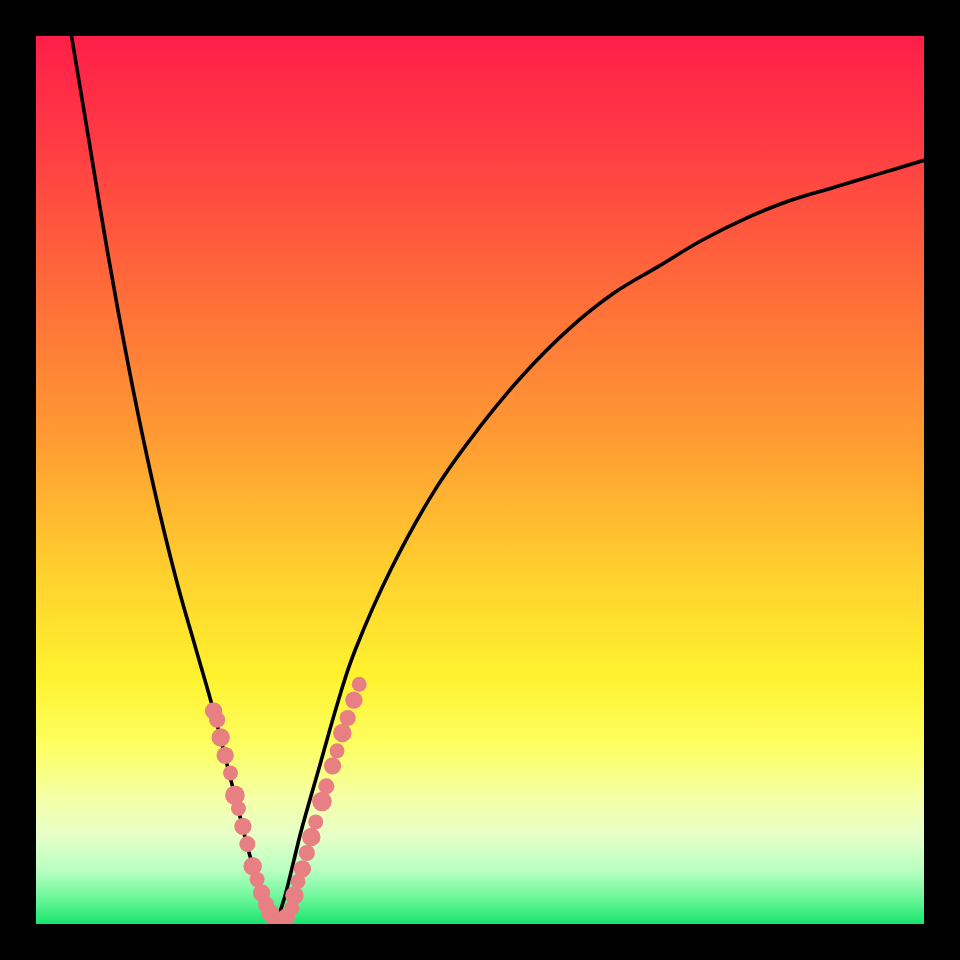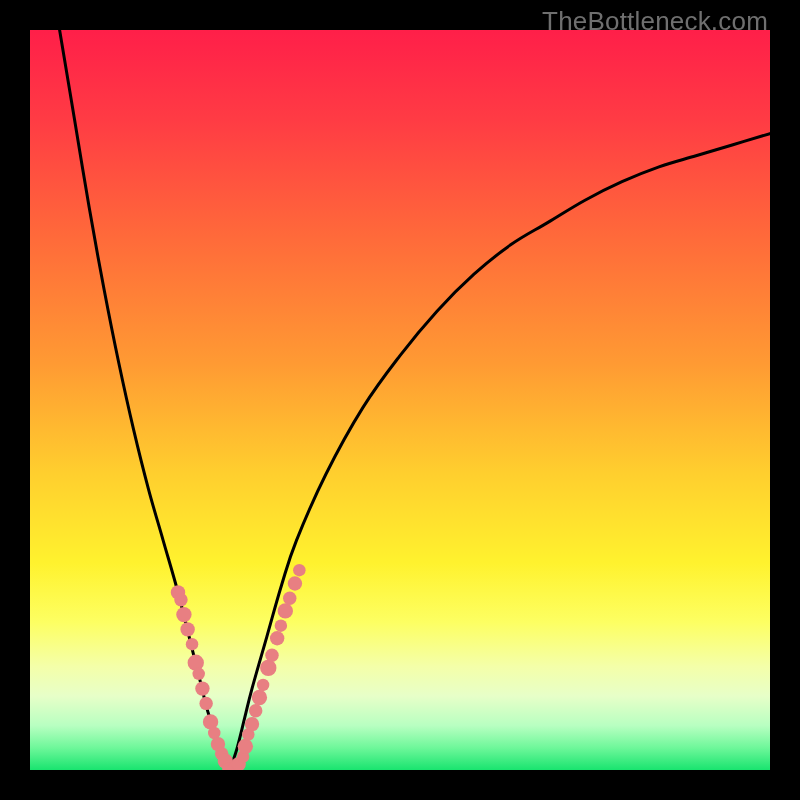--- a/index.html
+++ b/index.html
@@ -48,21 +48,20 @@
     font-weight: 400;
     letter-spacing: 0.2px;
     user-select: none;
   }
 </style>
 </head>
 <body>
 
 <div class="frame">
 
-  <div class="watermark">TheBottleneck.com</div>
 
   <div class="plot-area">
     <svg class="gradient-bg" viewBox="0 0 740 740" preserveAspectRatio="none">
       <defs>
         <linearGradient id="bg-grad" x1="0" y1="0" x2="0" y2="1">
             <stop offset="0.0%" stop-color="#ff1f49"></stop>
             <stop offset="12.0%" stop-color="#ff3b44"></stop>
             <stop offset="28.0%" stop-color="#ff6a3a"></stop>
             <stop offset="45.0%" stop-color="#ff9a33"></stop>
             <stop offset="60.0%" stop-color="#ffcf2e"></stop>

